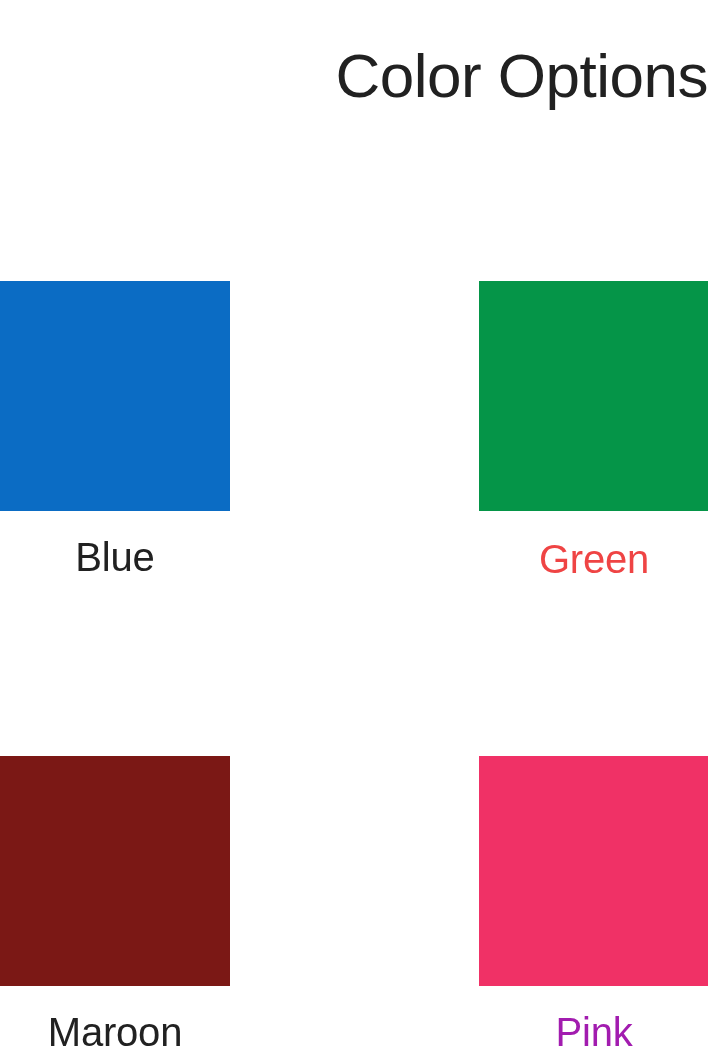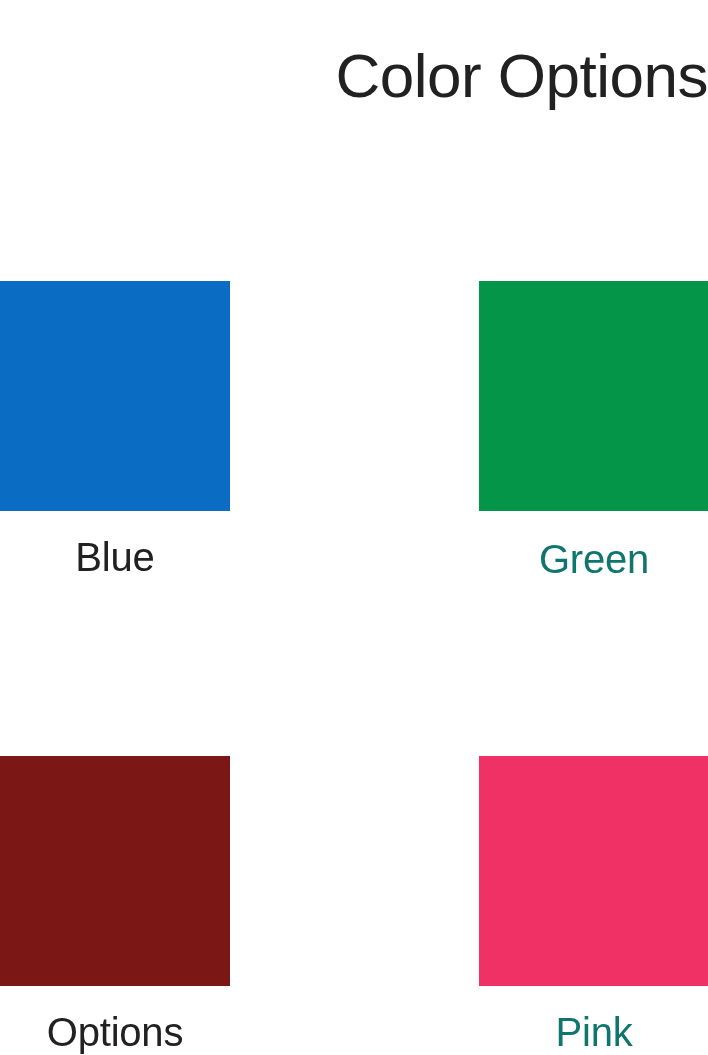--- a/index.html
+++ b/index.html
@@ -85,27 +85,27 @@
 
   <div id="swatch-grid">
 
     <div class="swatch-cell col-left row-top">
       <span class="swatch-chip" style="background-color: rgb(11, 108, 196);"></span>
       <span class="swatch-label" style="color: rgb(33, 33, 33);">Blue</span>
     </div>
 
     <div class="swatch-cell col-right row-top">
       <span class="swatch-chip" style="background-color: rgb(5, 149, 72);"></span>
-      <span class="swatch-label" style="color: #0f766e; margin-top: 24px;">Green</span>
+      <span class="swatch-label" style="color: #ef4444; margin-top: 24px;">Green</span>
     </div>
 
     <div class="swatch-cell col-left row-bottom">
       <span class="swatch-chip" style="background-color: rgb(123, 24, 21);"></span>
-      <span class="swatch-label" style="color: rgb(33, 33, 33);">Options</span>
+      <span class="swatch-label" style="color: rgb(33, 33, 33);">Maroon</span>
     </div>
 
     <div class="swatch-cell col-right row-bottom">
       <span class="swatch-chip" style="background-color: rgb(240, 49, 102);"></span>
-      <span class="swatch-label" style="color: #0f766e;">Pink</span>
+      <span class="swatch-label" style="color: #a21caf;">Pink</span>
     </div>
 
   </div>
 </div>
 
 </body></html>

